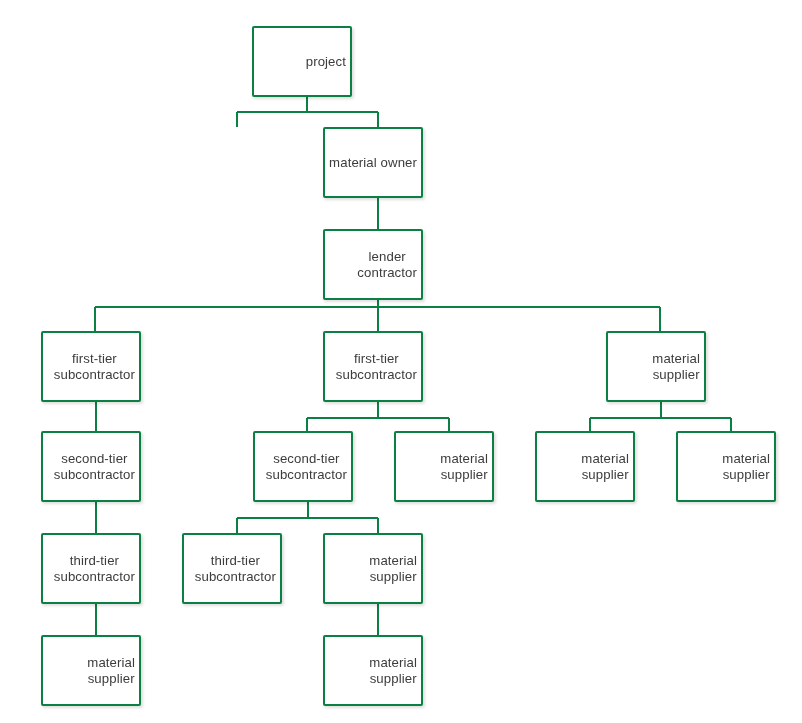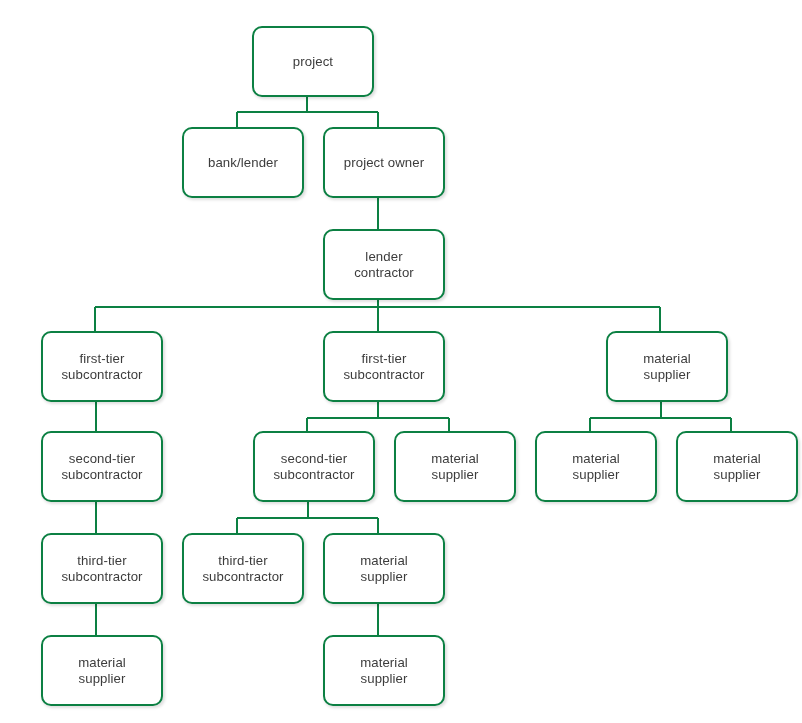--- a/index.html
+++ b/index.html
@@ -22,28 +22,28 @@
     position: absolute;
     left: 0;
     top: 0;
     width: 802px;
     height: 723px;
     pointer-events: none;
   }
   .node {
     position: absolute;
     box-sizing: border-box;
-    width: 122px;
+    width: 100px;
     height: 71px;
     border: 2px solid #0c8043;
-    border-radius: 10px;
+    border-radius: 2px;
     background: #ffffff;
     display: flex;
     align-items: center;
-    justify-content: center;
+    justify-content: flex-end;
     text-align: center;
     color: #3c3c3c;
     font-size: 13.2px;
     line-height: 16px;
     letter-spacing: 0.1px;
     box-shadow: 1.5px 2px 3px rgba(0,0,0,0.13);
     z-index: 2;
   }
   .node-label {
     display: block;
@@ -78,25 +78,22 @@
       <path d="M96,604 L96,635"></path>
 
       <path d="M378,604 L378,635"></path>
     </g>
   </svg>
 
   <div class="node" style="left:252px; top:26px;">
     <span class="node-label">project</span>
   </div>
 
-  <div class="node" style="left:182px; top:127px;">
-    <span class="node-label">bank/lender</span>
-  </div>
   <div class="node" style="left:323px; top:127px;">
-    <span class="node-label">project owner</span>
+    <span class="node-label">material owner</span>
   </div>
 
   <div class="node" style="left:323px; top:229px;">
     <span class="node-label">lender
 contractor</span>
   </div>
 
   <div class="node" style="left:41px; top:331px;">
     <span class="node-label">first-tier
 subcontractor</span>

